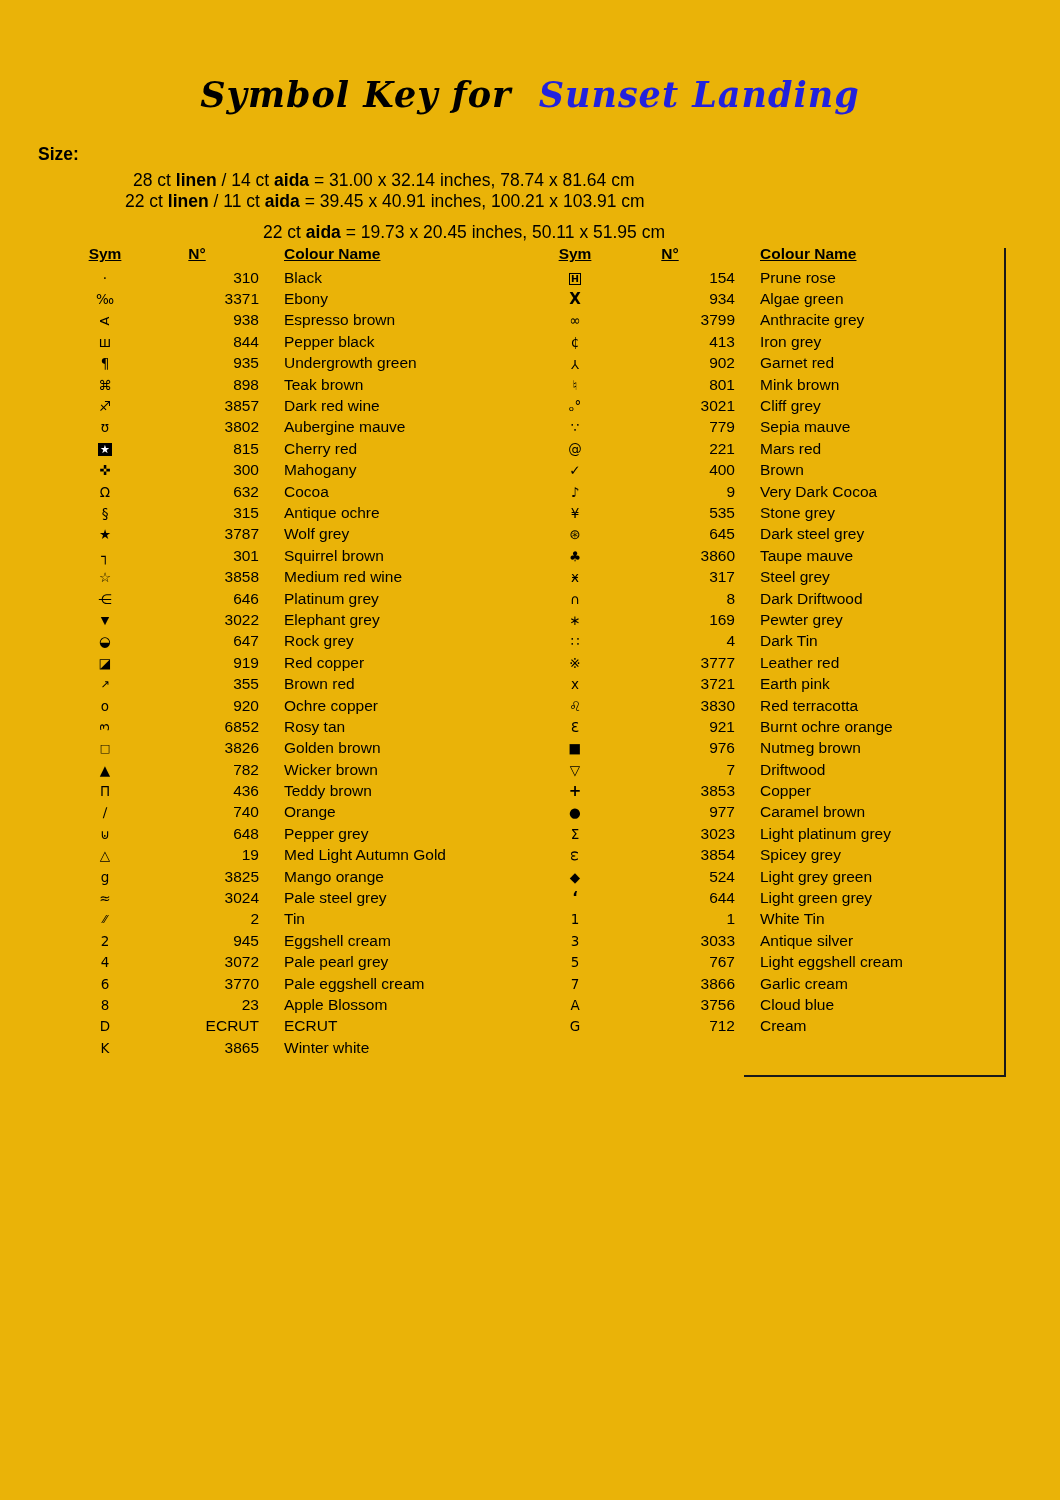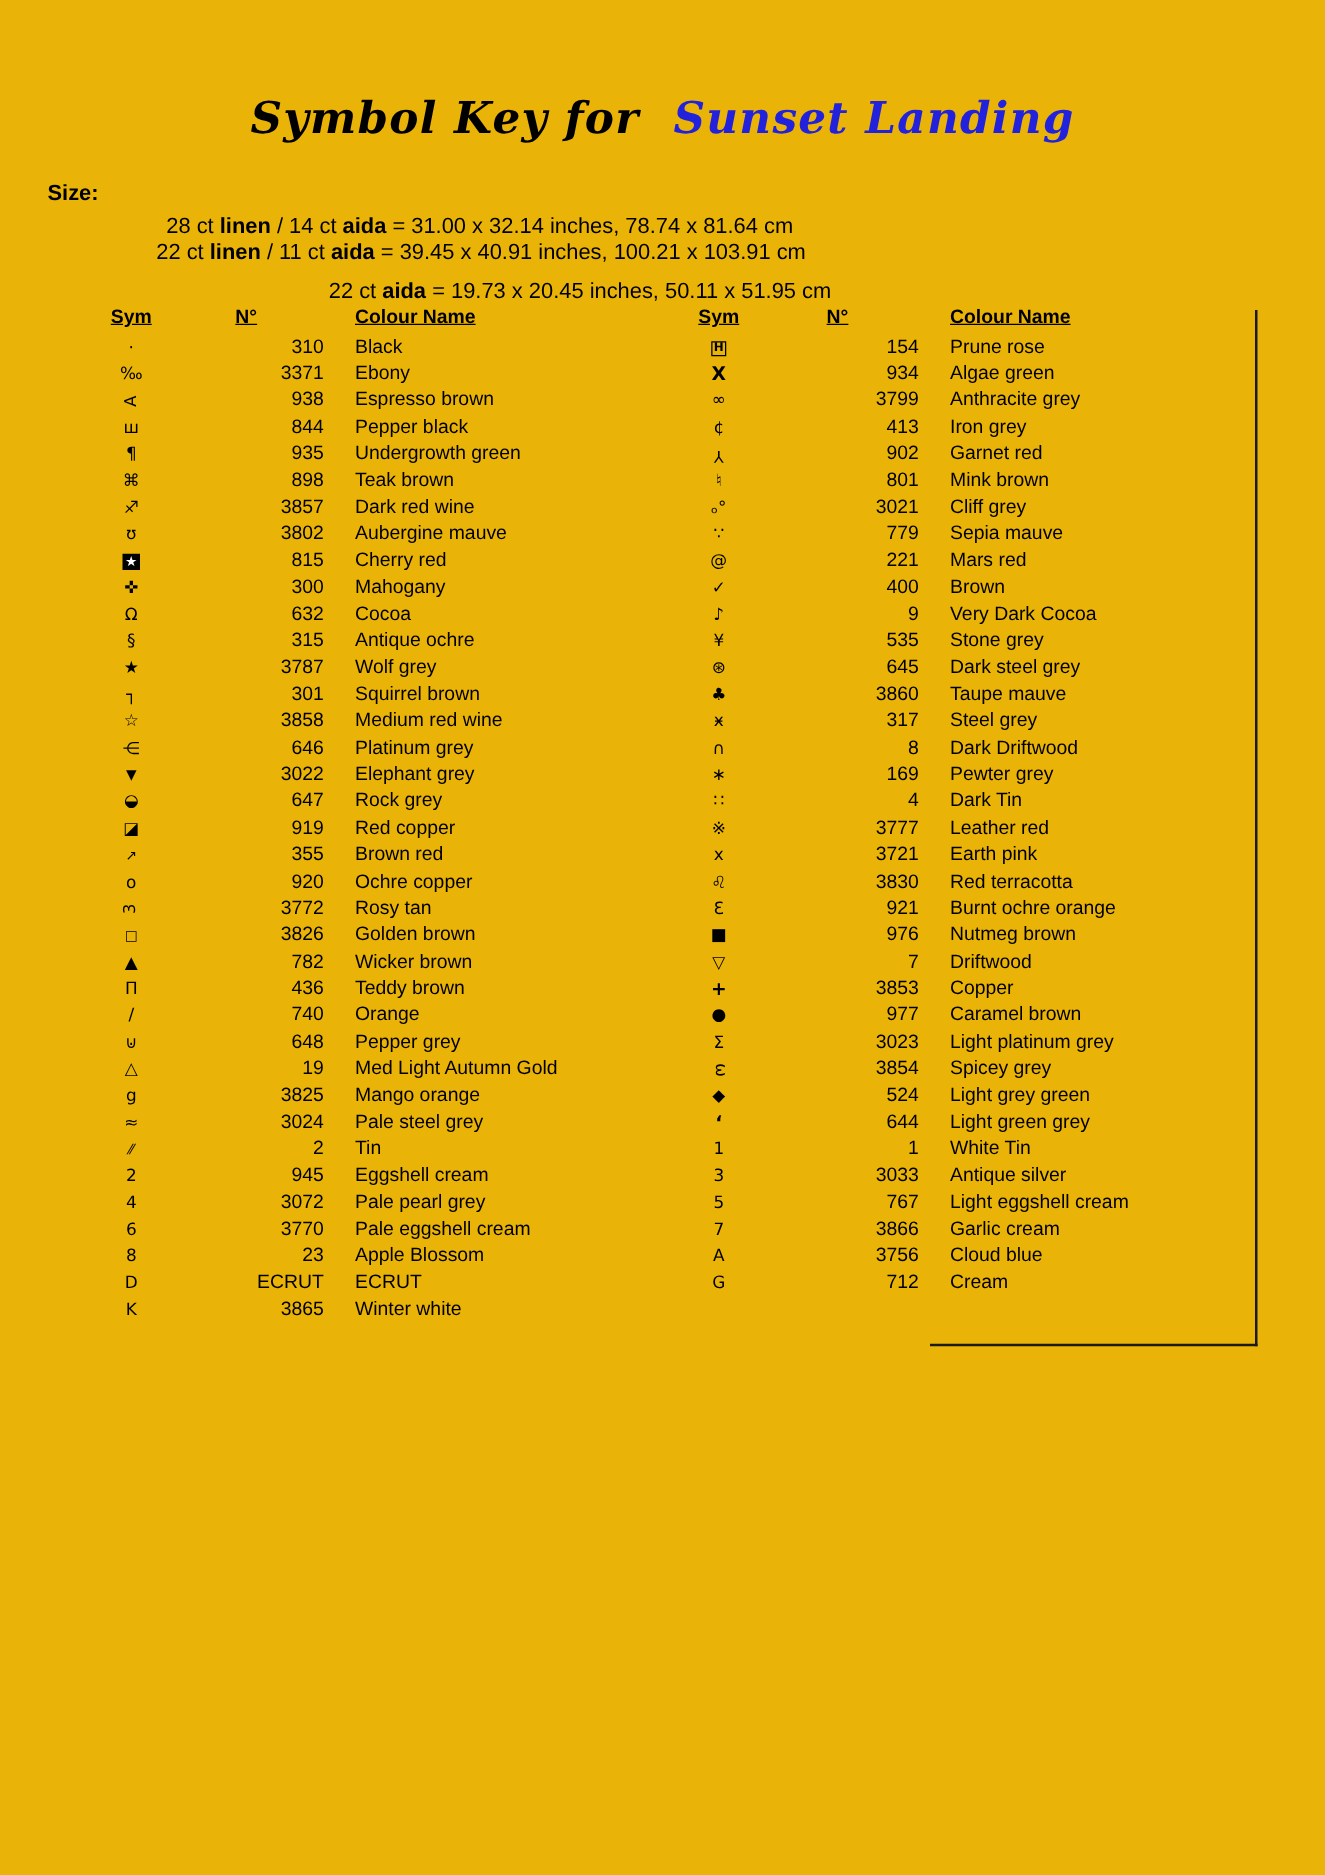--- a/index.html
+++ b/index.html
@@ -185,21 +185,21 @@
         <span class="c-num">355</span>
         <span class="c-name">Brown red</span>
       </div>
       <div class="row">
         <span class="c-sym"><span>o</span></span>
         <span class="c-num">920</span>
         <span class="c-name">Ochre copper</span>
       </div>
       <div class="row">
         <span class="c-sym"><span class="rot-ccw">3</span></span>
-        <span class="c-num">3772</span>
+        <span class="c-num">6852</span>
         <span class="c-name">Rosy tan</span>
       </div>
       <div class="row">
         <span class="c-sym"><span class="small">□</span></span>
         <span class="c-num">3826</span>
         <span class="c-name">Golden brown</span>
       </div>
       <div class="row">
         <span class="c-sym"><span>▲</span></span>
         <span class="c-num">782</span>

